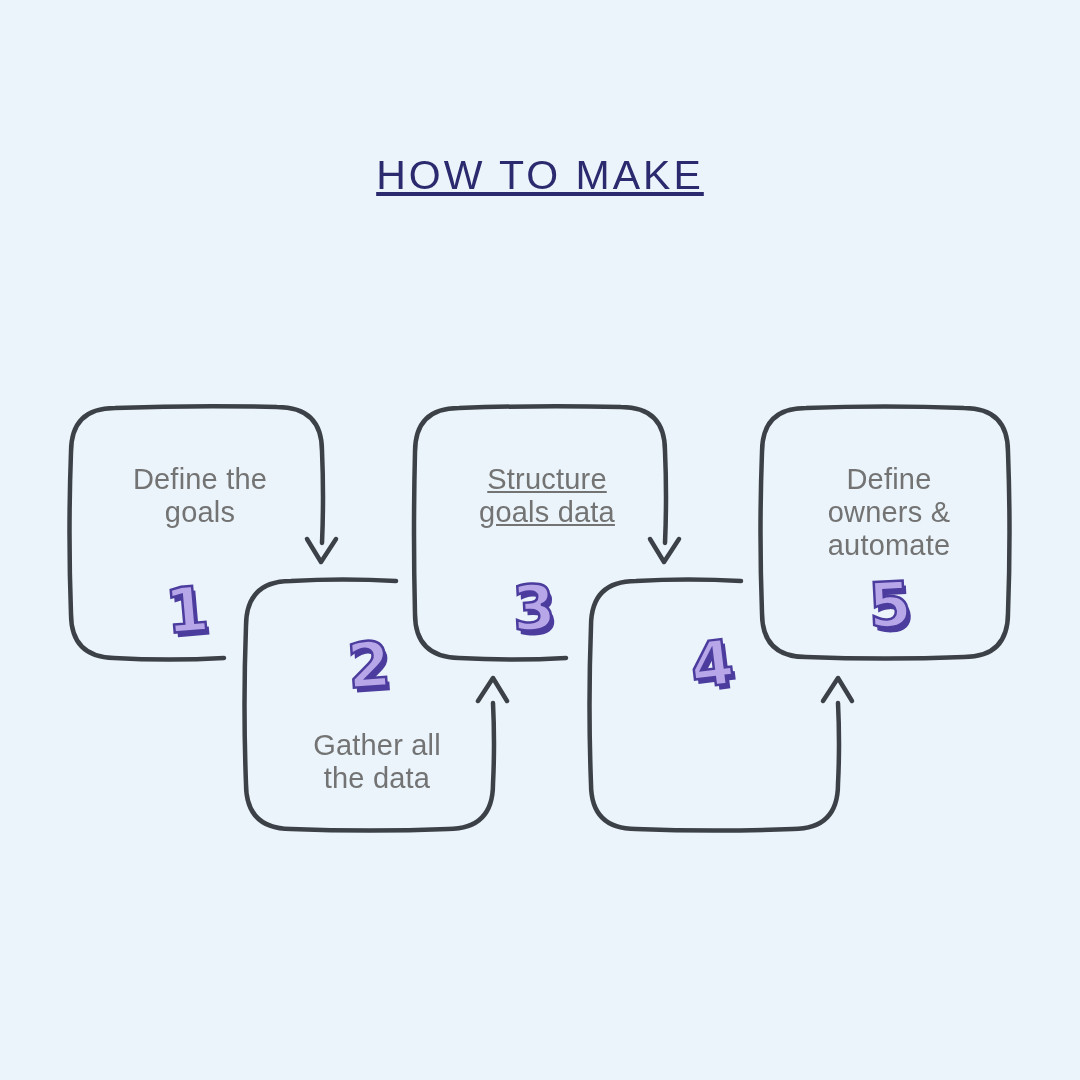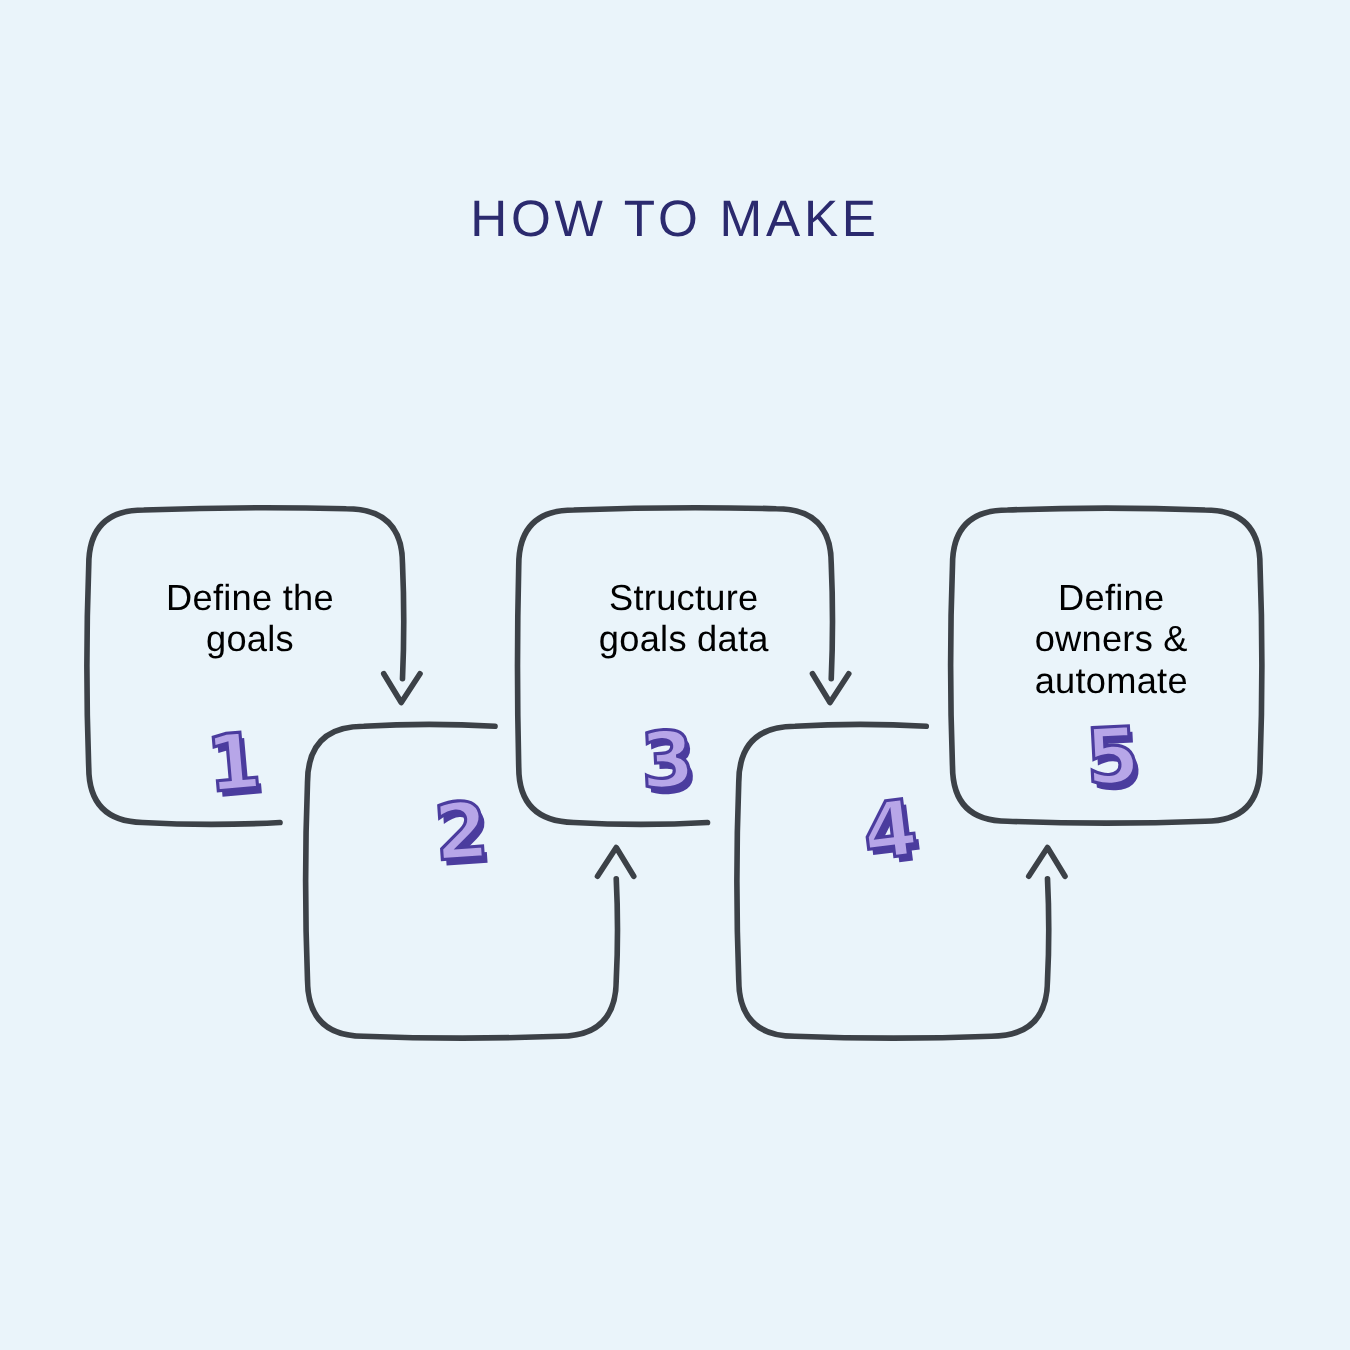--- a/index.html
+++ b/index.html
@@ -4,31 +4,31 @@
 <style>
   html,body { margin:0; padding:0; }
   .canvas {
     position:relative; width:1080px; height:1080px; overflow:hidden;
     background:#eaf4fa;
     font-family:"Liberation Sans", sans-serif;
   }
   .title {
     position:absolute; top:147px; left:0; width:1080px;
     text-align:center; color:#2b2a6e;
-    font-size:41px; letter-spacing:3px; line-height:56px; font-weight:400;
+    font-size:41px; letter-spacing:3px; line-height:56px; font-weight:400;text-decoration:underline;
   }
   .diagram { position:absolute; left:0; top:0; width:1080px; height:1080px; }
   .box, .arrowhead {
     fill:none; stroke:#3c4147; stroke-width:4.5;
     stroke-linecap:round; stroke-linejoin:round;
   }
   .label {
     position:absolute; transform:translateX(-50%);
     text-align:center; font-size:29px; line-height:33px;
-    color:#000000; letter-spacing:0.2px; white-space:nowrap;
+    color:#737373; letter-spacing:0.2px; white-space:nowrap;
   }
   .num {
     position:absolute; transform:translate(-50%,-50%) rotate(var(--rot,-3deg));
     font-family:"DejaVu Sans", sans-serif; font-weight:700; font-size:62px;
     color:#b7a6e8;
     -webkit-text-stroke:2.5px #4b3c9e;
     text-shadow:3px 5px 0 #4b3c9e;
   }
 </style>
 </head>
@@ -55,22 +55,26 @@
     <path class="arrowhead" d="M 823 701 L 838 678 L 852 701"></path>
 
     <path class="box" d="M 806 408 Q 885 405 964 408 Q 1008 408 1008 452 Q 1011 532 1008 613 Q 1008 657 964 657 Q 885 660 806 657 Q 762 657 762 613 Q 759 532 762 452 Q 762 408 806 408 Z"></path>
   </svg>
 
   <div class="label" style="left:200px; top:463px;">
     <div>Define the</div>
     <div>goals</div>
   </div>
 
+  <div class="label" style="left:377px; top:729px;">
+    <div>Gather all</div>
+    <div>the data</div>
+  </div>
 
-  <div class="label" style="left:547px; top:463px;">
+  <div class="label" style="left:547px; top:463px;text-decoration:underline;">
     <div>Structure</div>
     <div>goals data</div>
   </div>
 
 
   <div class="label" style="left:889px; top:463px;">
     <div>Define</div>
     <div>owners &amp;</div>
     <div>automate</div>
   </div>

